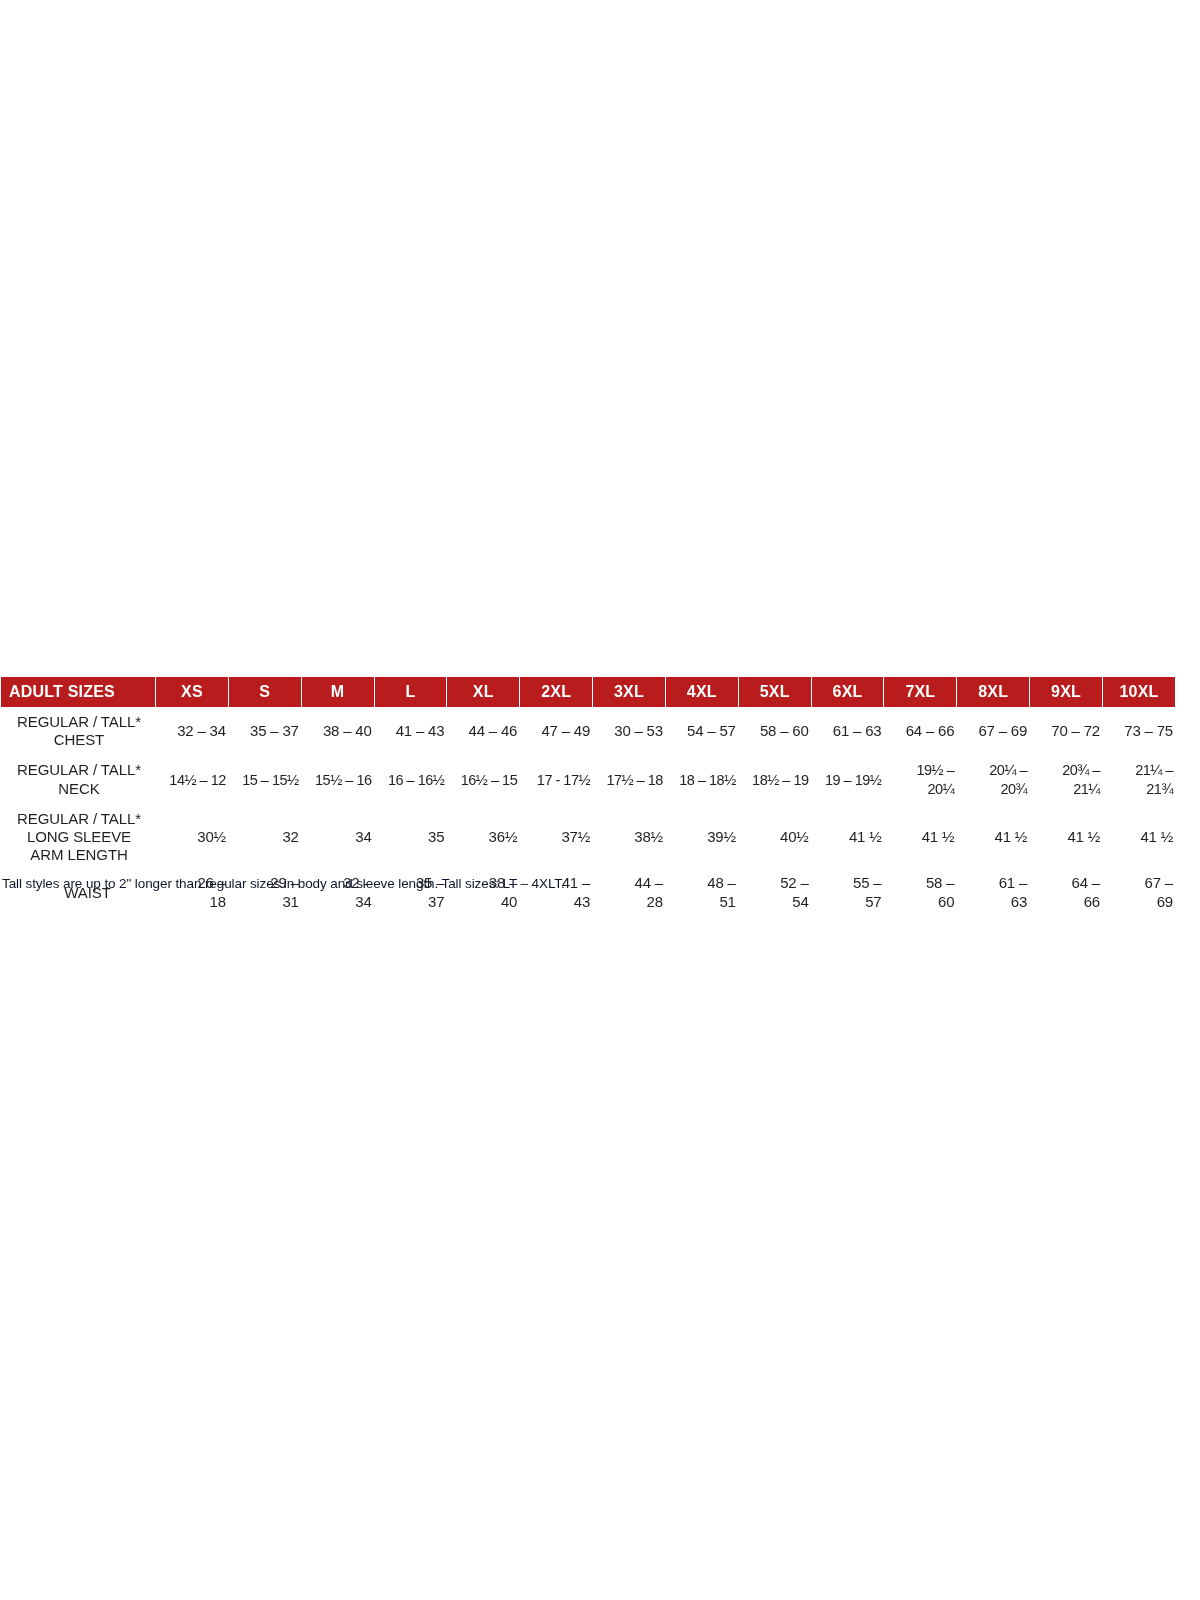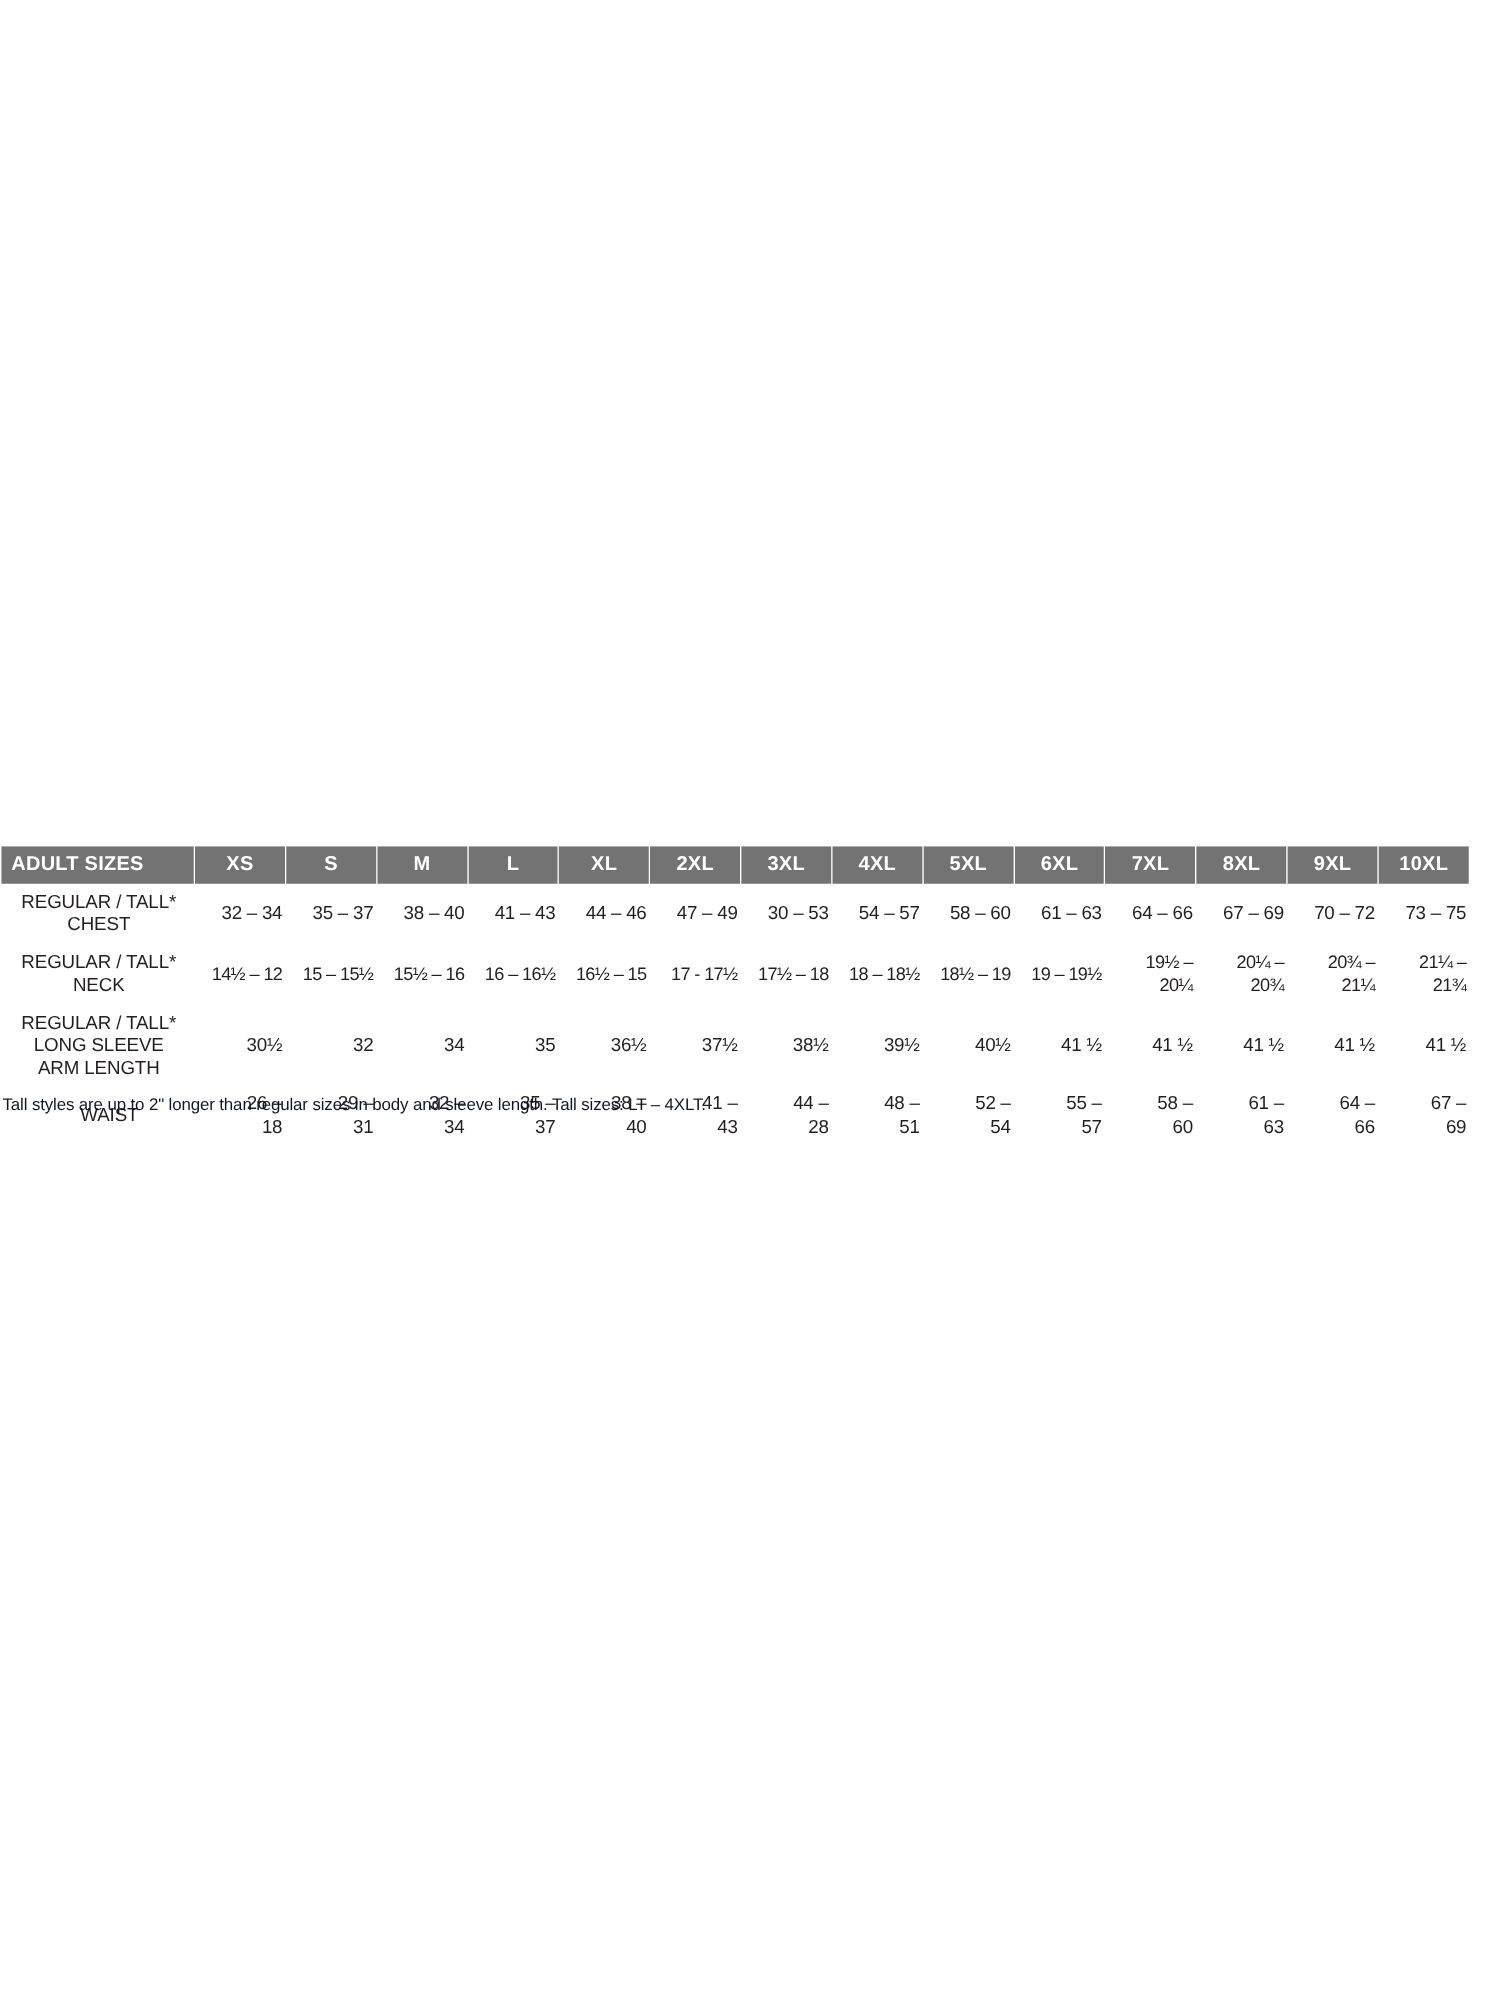--- a/index.html
+++ b/index.html
@@ -34,21 +34,21 @@
     border: 1px solid #ffffff;
     padding: 0;
     text-align: center;
     vertical-align: middle;
     font-size: 15px;
     line-height: 1.25;
   }
 
   
   tr.header-row th {
-    background: #737373;
+    background: #b91c1c;
     color: #ffffff;
     height: 30px;
     font-size: 16px;
     font-weight: bold;
     letter-spacing: 0.2px;
   }
   tr.header-row th.row-label-head {
     text-align: left;
     padding-left: 8px;
     width: 146px;

